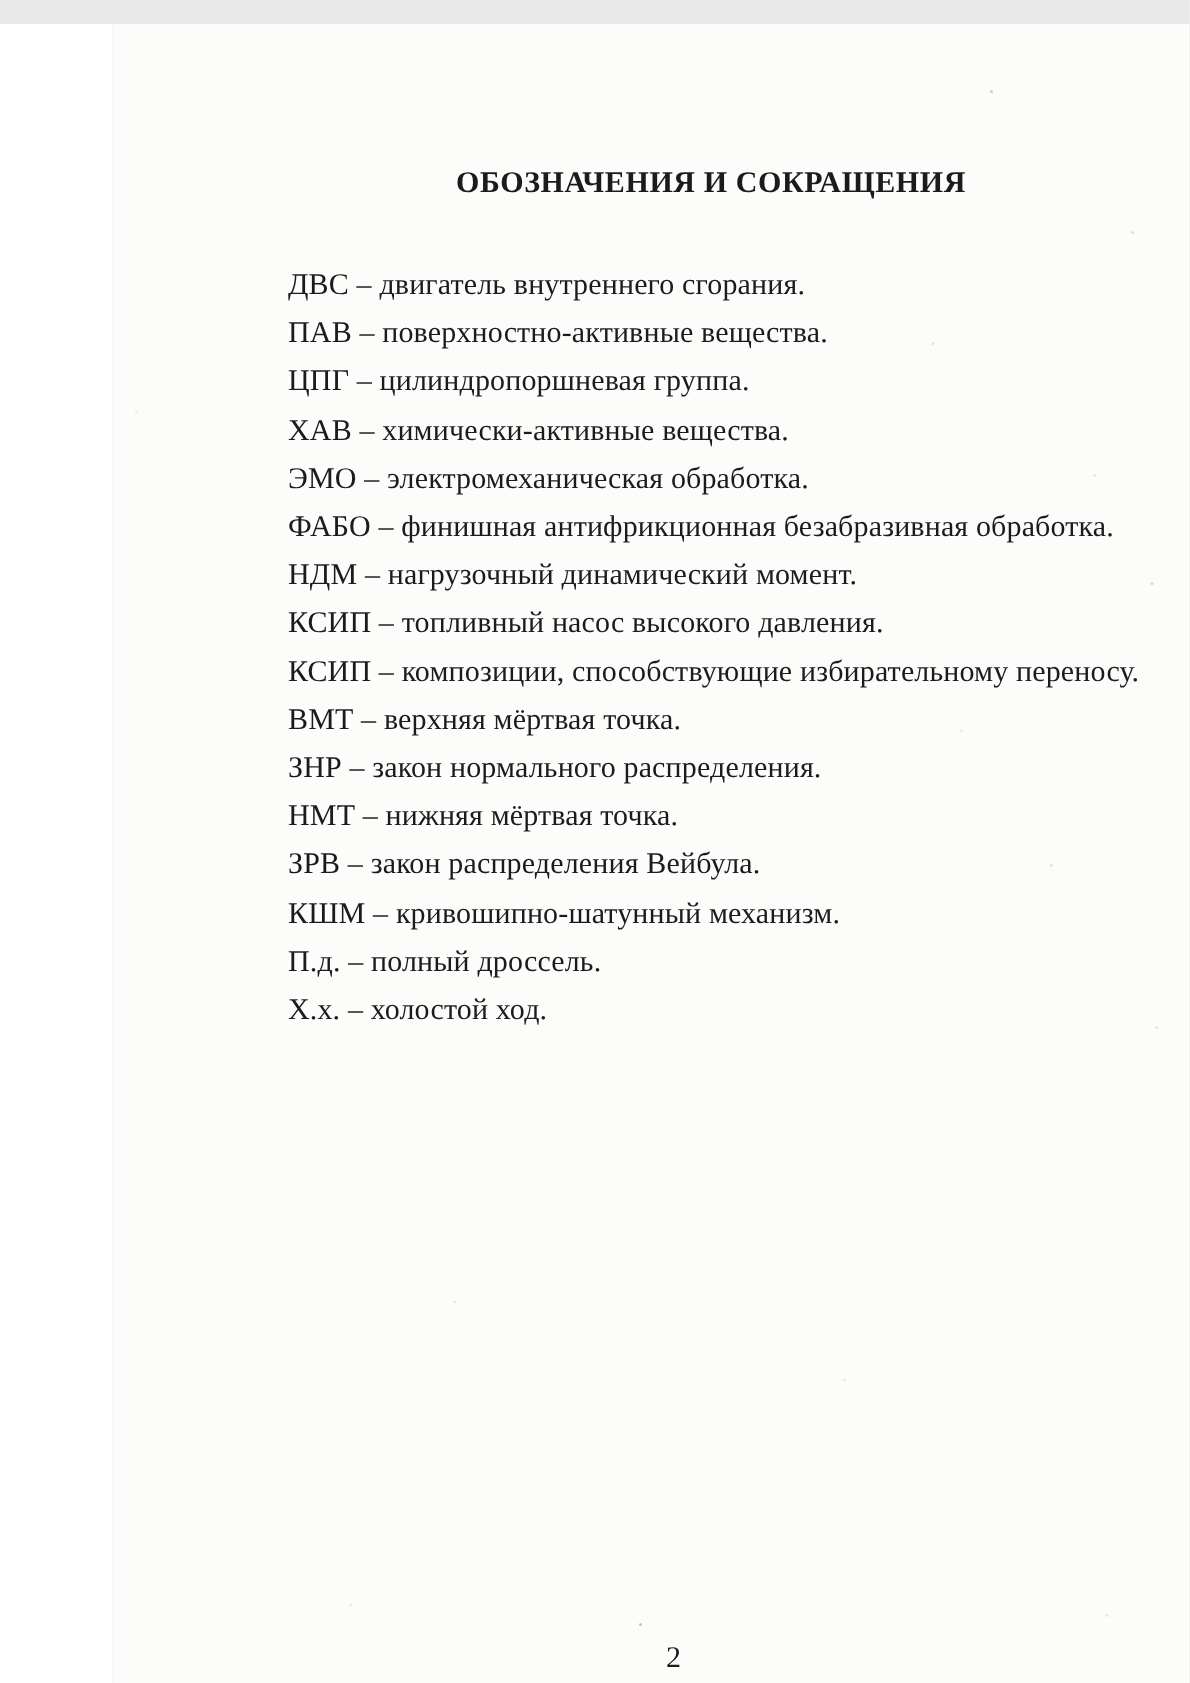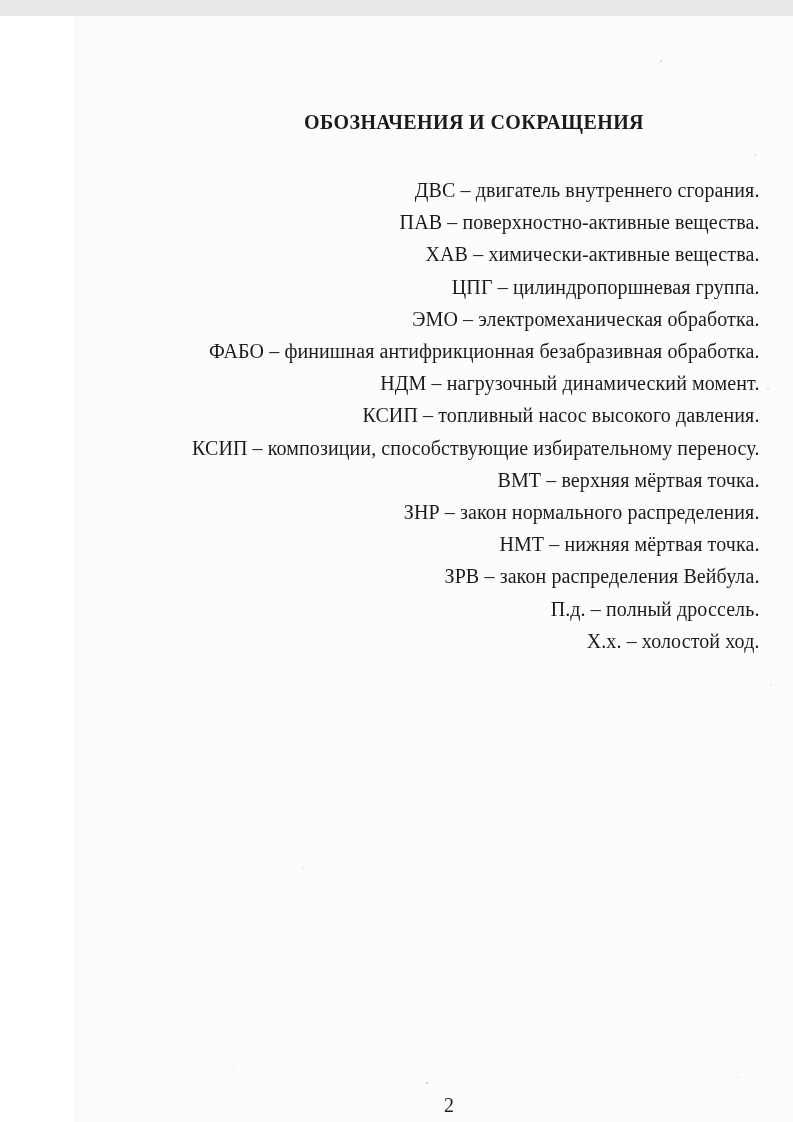--- a/index.html
+++ b/index.html
@@ -43,21 +43,20 @@
     position: absolute;
     left: 192px;
     top: 158px;
   }
   .abbr-row {
     margin: 0;
     font-size: 20px;
     line-height: 32.2px;
     white-space: nowrap;
     letter-spacing: 0.1px;
-    text-align: right;
   }
   .page-number {
     position: absolute;
     top: 1078px;
     left: 0;
     width: 100%;
     box-sizing: border-box;
     padding-left: 105px;   
     text-align: center;
     font-size: 20px;
@@ -95,42 +94,43 @@
   <div class="specks"></div>
 
   <h1 class="doc-title">ОБОЗНАЧЕНИЯ И СОКРАЩЕНИЯ</h1>
 
   <div class="abbr-list">
 
     <p class="abbr-row"><span>ДВС</span><span> – </span><span>двигатель внутреннего сгорания.</span></p>
 
     <p class="abbr-row"><span>ПАВ</span><span> – </span><span>поверхностно-активные вещества.</span></p>
 
+    <p class="abbr-row"><span>ЦПГ</span><span> – </span><span>цилиндропоршневая группа.</span></p>
+
     <p class="abbr-row"><span>ХАВ</span><span> – </span><span>химически-активные вещества.</span></p>
-
-    <p class="abbr-row"><span>ЦПГ</span><span> – </span><span>цилиндропоршневая группа.</span></p>
 
     <p class="abbr-row"><span>ЭМО</span><span> – </span><span>электромеханическая обработка.</span></p>
 
     <p class="abbr-row"><span>ФАБО</span><span> – </span><span>финишная антифрикционная безабразивная обработка.</span></p>
 
     <p class="abbr-row"><span>НДМ</span><span> – </span><span>нагрузочный динамический момент.</span></p>
 
     <p class="abbr-row"><span>КСИП</span><span> – </span><span>топливный насос высокого давления.</span></p>
 
     <p class="abbr-row"><span>КСИП</span><span> – </span><span>композиции, способствующие избирательному переносу.</span></p>
 
     <p class="abbr-row"><span>ВМТ</span><span> – </span><span>верхняя мёртвая точка.</span></p>
 
     <p class="abbr-row"><span>ЗНР</span><span> – </span><span>закон нормального распределения.</span></p>
 
     <p class="abbr-row"><span>НМТ</span><span> – </span><span>нижняя мёртвая точка.</span></p>
 
     <p class="abbr-row"><span>ЗРВ</span><span> – </span><span>закон распределения Вейбула.</span></p>
 
+    <p class="abbr-row"><span>КШМ</span><span> – </span><span>кривошипно-шатунный механизм.</span></p>
 
     <p class="abbr-row"><span>П.д.</span><span> – </span><span>полный дроссель.</span></p>
 
     <p class="abbr-row"><span>Х.х.</span><span> – </span><span>холостой ход.</span></p>
 
   </div>
 
   <div class="page-number">2</div>
 
 </div>

